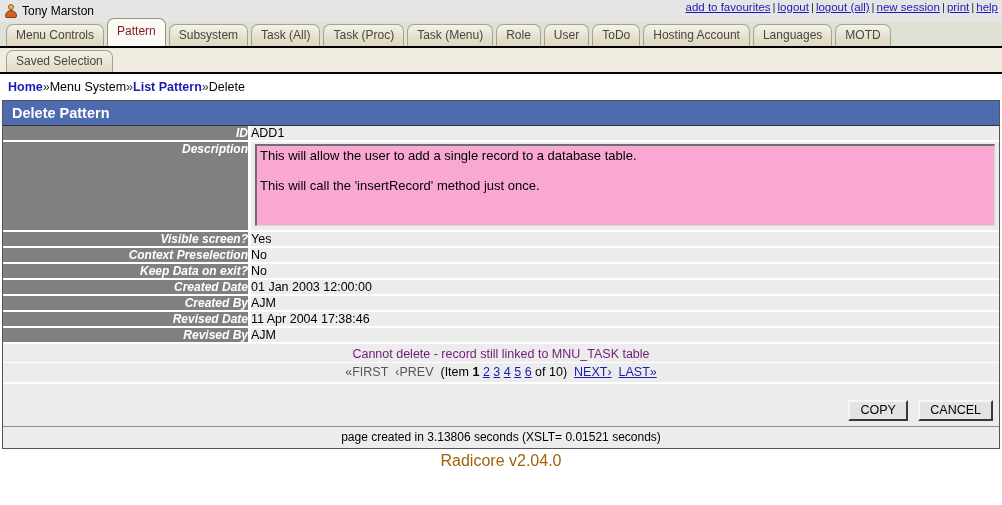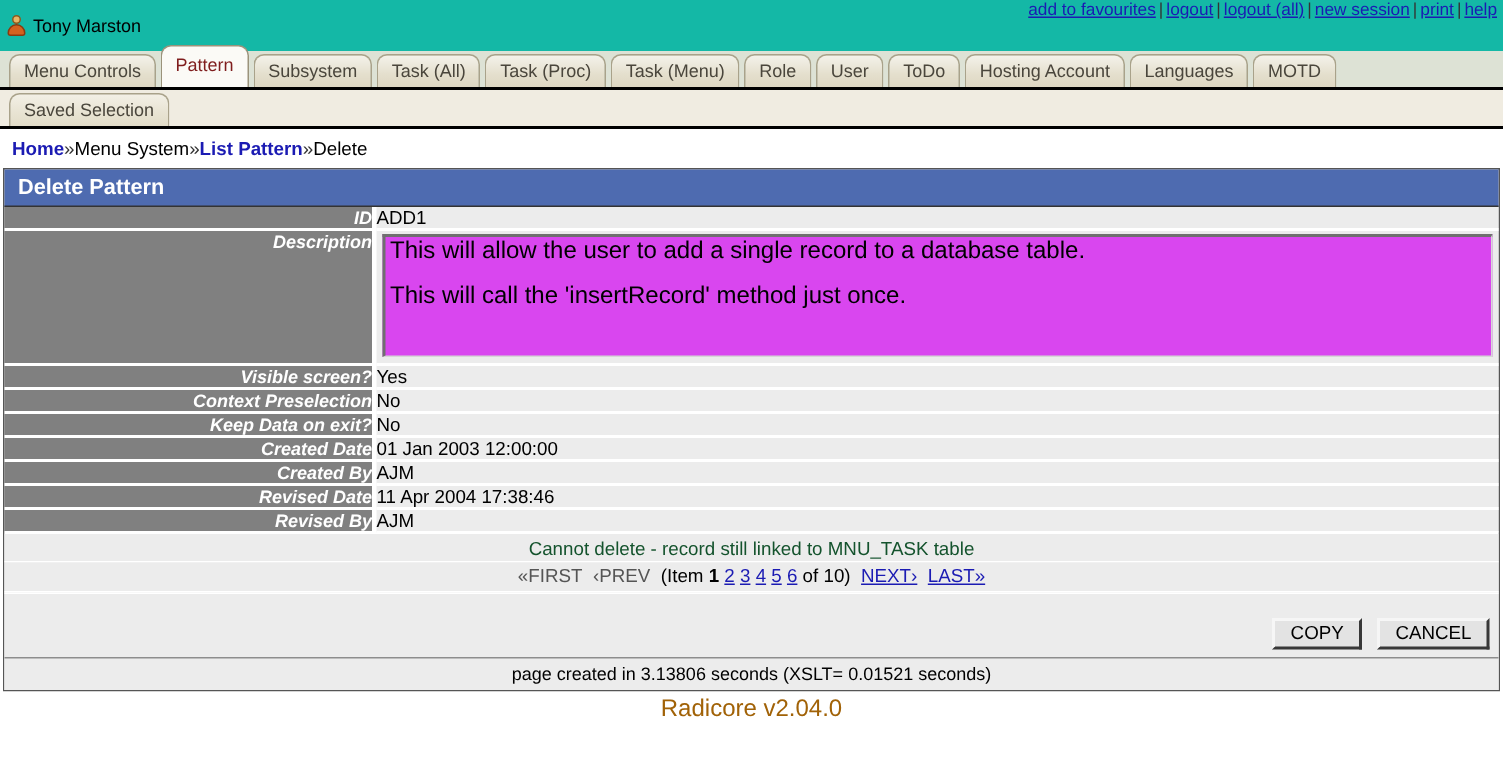--- a/index.html
+++ b/index.html
@@ -5,23 +5,23 @@
   * { box-sizing: border-box; }
   html, body {
     margin: 0; padding: 0;
     background: #ffffff;
     font-family: "Liberation Sans", sans-serif;
   }
   body { width: 1002px; height: 505px; overflow: hidden; position: relative; }
 
   
   .topbar {
-    height: 34px;
+    height: 22px;
     position: relative;
-    background: #14b8a6;
+    background: #e5e5e5;
     display: flex;
     align-items: center;
     padding: 0 2px 0 2px;
   }
   .user-block { display: flex; align-items: center; gap: 4px; }
   .user-icon { width: 14px; height: 15px; position: relative; flex: none; margin-left: 2px; }
   .user-icon .head {
     position: absolute; left: 4px; top: 0px; width: 6px; height: 6px;
     background: #e8b564; border: 1px solid #8a5a1e; border-radius: 50%;
   }
@@ -143,40 +143,40 @@
     font-size: 12.5px;
     padding: 3px 0 3px 5px;
     border-bottom: 2px solid #ffffff;
   }
   tr.desc td.lbl { height: 90px; }
   tr.desc td.val { padding: 2px 4px 2px 4px; }
 
   .textarea {
     width: 740px;
     height: 82px;
-    background: #d946ef;
+    background: #f9a8d4;
     border: 2px inset #dcdcdc;
     border-top: 2px solid #6f6f6f;
     border-left: 2px solid #6f6f6f;
     border-right: 1px solid #d6d6d6;
     border-bottom: 1px solid #d6d6d6;
-    font-size: 16px;
+    font-size: 13px;
     color: #000;
     padding: 2px 3px;
     line-height: 15px;
     overflow: hidden;
     resize: none;
     font-family: "Liberation Sans", sans-serif;
   }
   .textarea p { margin: 0 0 15px 0; }
 
   
   .msgzone { background: #ececec; }
   .errmsg {
-    color: #14532d;
+    color: #701a75;
     font-size: 12.5px;
     text-align: center;
     padding: 3px 0 1px 0;
     background: #ececec;
     border-bottom: 1px solid #fff;
   }
   .pager {
     text-align: center;
     font-size: 12.5px;
     color: #000;

